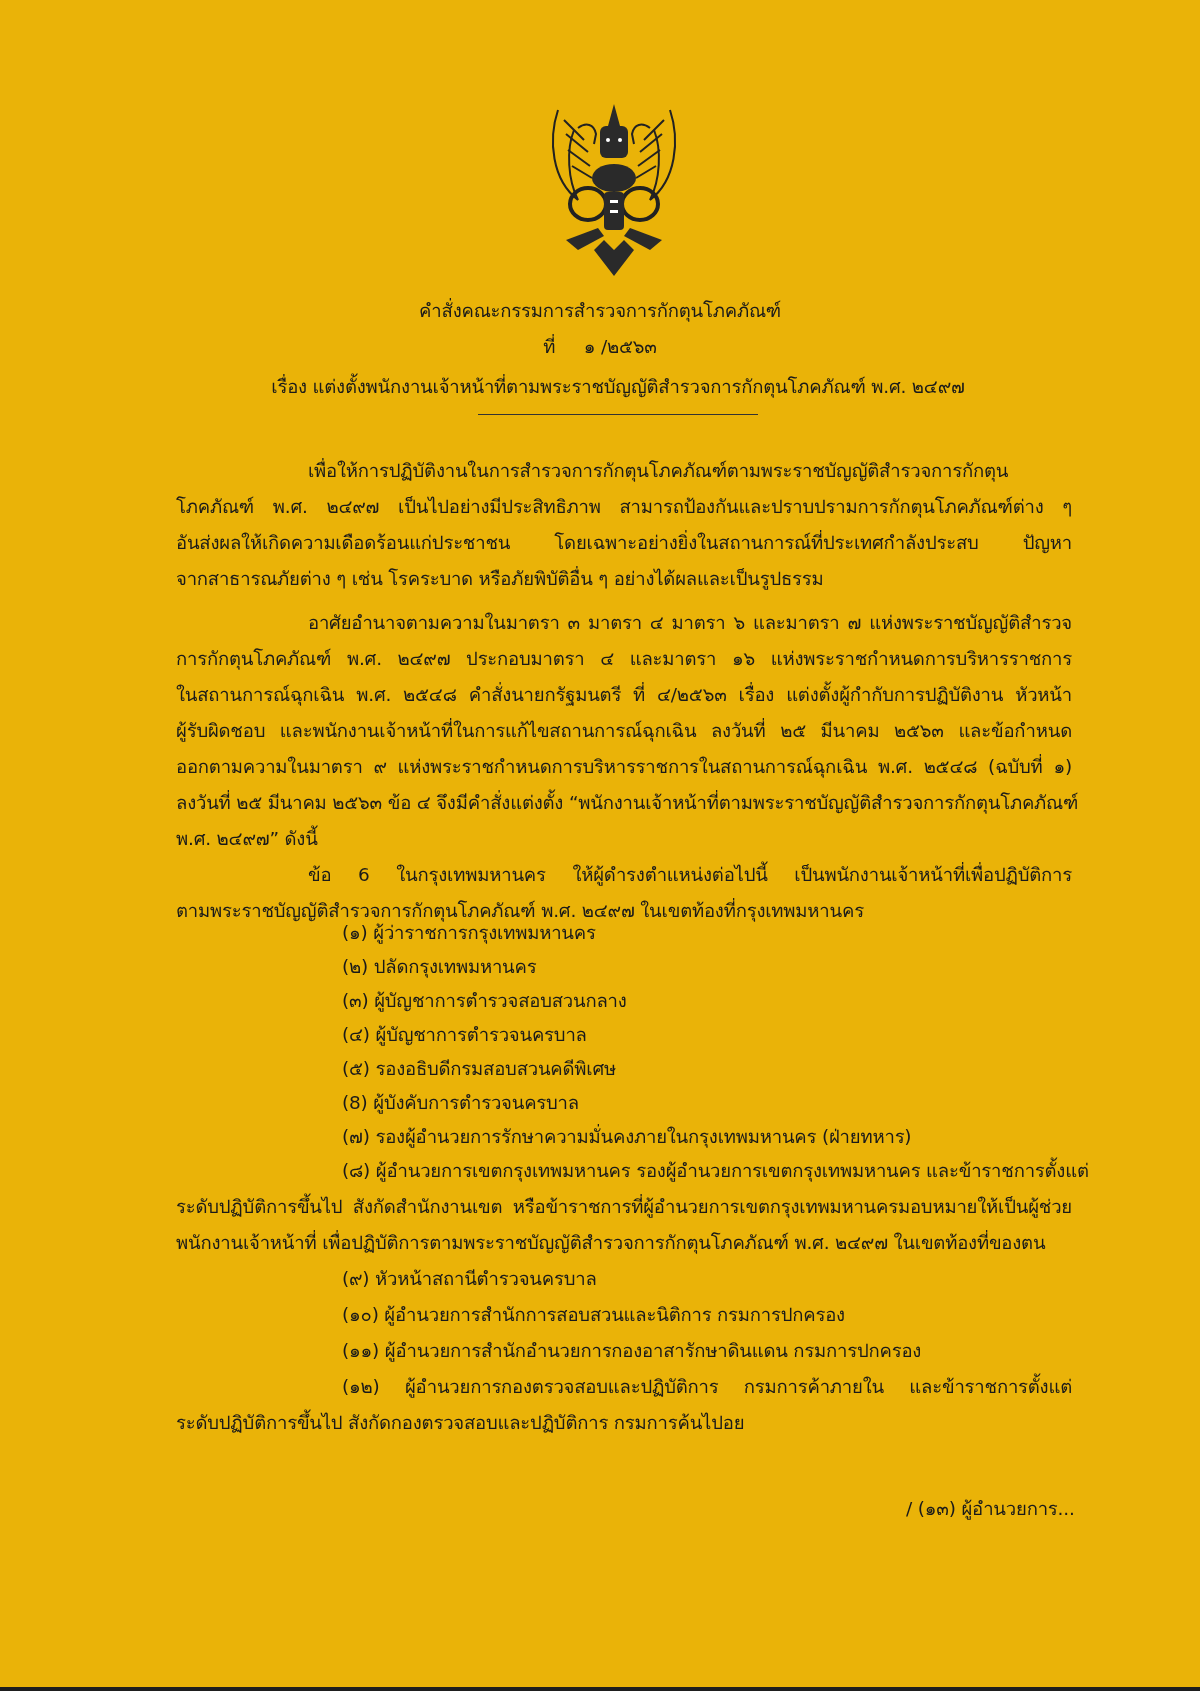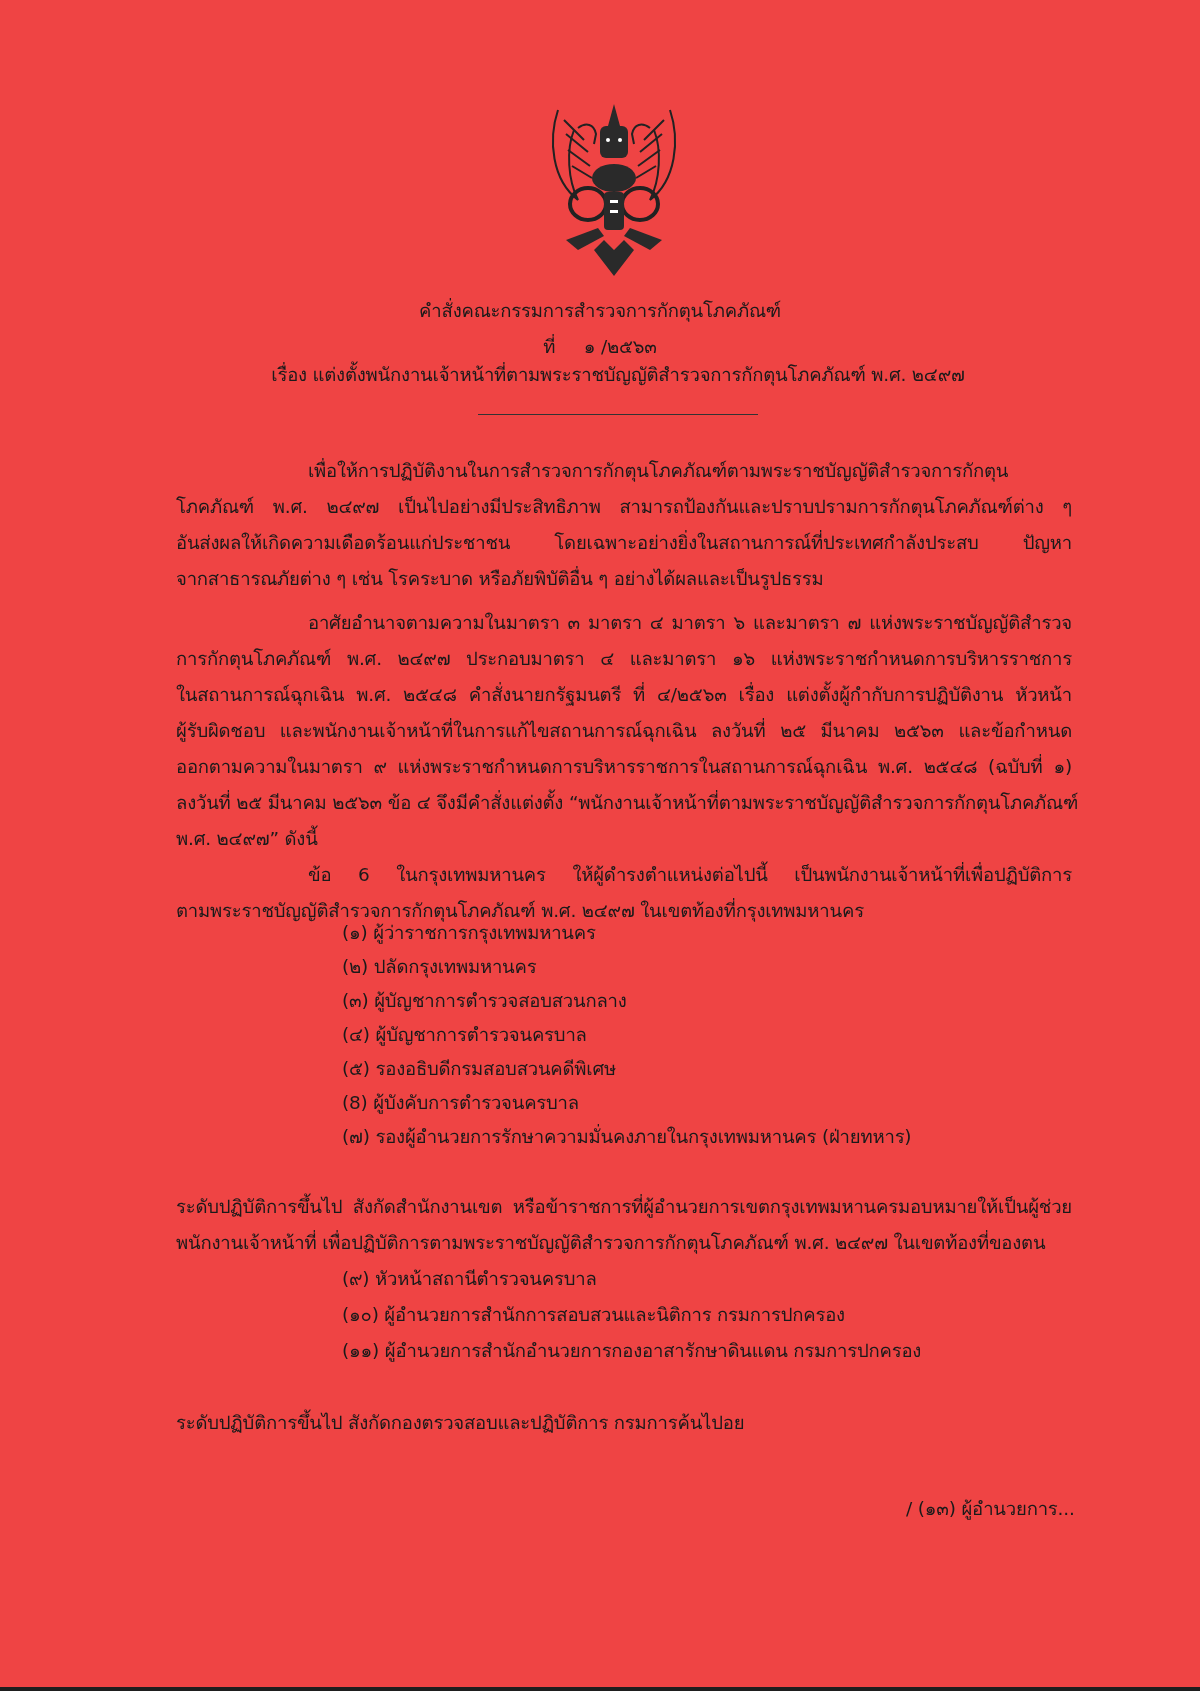--- a/index.html
+++ b/index.html
@@ -1,21 +1,21 @@
 <!DOCTYPE html>
 <html><head>
 <meta charset="utf-8">
 <style>
   html, body { margin: 0; padding: 0; background: #ffffff; }
   body {
     width: 1200px; height: 1691px; position: relative; overflow: hidden;
     font-family: "DejaVu Sans", "Liberation Sans", sans-serif;
     color: #1a1a1a;
   }
-  .page { position: absolute; inset: 0; background: #ef4444; }
+  .page { position: absolute; inset: 0; background: #eab308; }
   .bottom-bar { position: absolute; left: 0; right: 0; bottom: 0; height: 4px; background: #1e1e1e; }
   .emblem { position: absolute; left: 538px; top: 100px; width: 152px; height: 180px; }
   .line { position: absolute; white-space: nowrap; font-size: 18.5px; line-height: 26px; letter-spacing: -0.2px; }
   .center { left: 0; right: 0; text-align: center; }
   .divider { position: absolute; left: 478px; width: 280px; top: 414px; height: 0; border-top: 1.5px solid #333; }
   .justify { text-align: justify; text-align-last: justify; }
 </style>
 </head>
 <body>
 
@@ -44,21 +44,21 @@
     <g fill="#fff">
       <circle cx="70" cy="40" r="2"></circle>
         <circle cx="82" cy="40" r="2"></circle>
       <rect x="72" y="100" width="8" height="3"></rect>
         <rect x="72" y="110" width="8" height="3"></rect>
     </g>
   </svg>
 
   <div class="line center" style="top:298px;">คำสั่งคณะกรรมการสำรวจการกักตุนโภคภัณฑ์</div>
   <div class="line center" style="top:334px; white-space:pre;">ที่     ๑ /๒๕๖๓</div>
-  <div class="line center" style="top:362px;padding-left:36px;">เรื่อง  แต่งตั้งพนักงานเจ้าหน้าที่ตามพระราชบัญญัติสำรวจการกักตุนโภคภัณฑ์ พ.ศ. ๒๔๙๗</div>
+  <div class="line center" style="top:374px;padding-left:36px;">เรื่อง  แต่งตั้งพนักงานเจ้าหน้าที่ตามพระราชบัญญัติสำรวจการกักตุนโภคภัณฑ์ พ.ศ. ๒๔๙๗</div>
   <div class="divider"></div>
 
   <div class="line justify" style="top:458px; left:308px; width:764px;">เพื่อให้การปฏิบัติงานในการสำรวจการกักตุนโภคภัณฑ์ตามพระราชบัญญัติสำรวจการกักตุน</div>
   <div class="line justify" style="top:494px; left:176px; width:896px;">โภคภัณฑ์ พ.ศ. ๒๔๙๗ เป็นไปอย่างมีประสิทธิภาพ สามารถป้องกันและปราบปรามการกักตุนโภคภัณฑ์ต่าง ๆ</div>
   <div class="line justify" style="top:530px; left:176px; width:896px;">อันส่งผลให้เกิดความเดือดร้อนแก่ประชาชน โดยเฉพาะอย่างยิ่งในสถานการณ์ที่ประเทศกำลังประสบ ปัญหา</div>
   <div class="line" style="top:566px; left:176px;">จากสาธารณภัยต่าง ๆ เช่น โรคระบาด หรือภัยพิบัติอื่น ๆ อย่างได้ผลและเป็นรูปธรรม</div>
 
   <div class="line justify" style="top:610px; left:308px; width:764px;">อาศัยอำนาจตามความในมาตรา ๓ มาตรา ๔ มาตรา ๖ และมาตรา ๗ แห่งพระราชบัญญัติสำรวจ</div>
   <div class="line justify" style="top:646px; left:176px; width:896px;">การกักตุนโภคภัณฑ์ พ.ศ. ๒๔๙๗ ประกอบมาตรา ๔ และมาตรา ๑๖ แห่งพระราชกำหนดการบริหารราชการ</div>
   <div class="line justify" style="top:682px; left:176px; width:896px;">ในสถานการณ์ฉุกเฉิน พ.ศ. ๒๕๔๘ คำสั่งนายกรัฐมนตรี ที่ ๔/๒๕๖๓ เรื่อง แต่งตั้งผู้กำกับการปฏิบัติงาน หัวหน้า</div>
@@ -71,25 +71,27 @@
   <div class="line" style="top:898px; left:176px;">ตามพระราชบัญญัติสำรวจการกักตุนโภคภัณฑ์ พ.ศ. ๒๔๙๗ ในเขตท้องที่กรุงเทพมหานคร</div>
 
   <div class="line" style="top:920px; left:342px;">(๑) ผู้ว่าราชการกรุงเทพมหานคร</div>
   <div class="line" style="top:954px; left:342px;">(๒) ปลัดกรุงเทพมหานคร</div>
   <div class="line" style="top:988px; left:342px;">(๓) ผู้บัญชาการตำรวจสอบสวนกลาง</div>
   <div class="line" style="top:1022px; left:342px;">(๔) ผู้บัญชาการตำรวจนครบาล</div>
   <div class="line" style="top:1056px; left:342px;text-align:right;">(๕) รองอธิบดีกรมสอบสวนคดีพิเศษ</div>
   <div class="line" style="top:1090px; left:342px;">(8) ผู้บังคับการตำรวจนครบาล</div>
   <div class="line" style="top:1124px; left:342px;">(๗) รองผู้อำนวยการรักษาความมั่นคงภายในกรุงเทพมหานคร (ฝ่ายทหาร)</div>
 
+  <div class="line justify" style="top:1158px; left:342px; width:730px;">(๘) ผู้อำนวยการเขตกรุงเทพมหานคร รองผู้อำนวยการเขตกรุงเทพมหานคร และข้าราชการตั้งแต่</div>
   <div class="line justify" style="top:1194px; left:176px; width:896px;">ระดับปฏิบัติการขึ้นไป สังกัดสำนักงานเขต หรือข้าราชการที่ผู้อำนวยการเขตกรุงเทพมหานครมอบหมายให้เป็นผู้ช่วย</div>
   <div class="line" style="top:1230px; left:176px;">พนักงานเจ้าหน้าที่ เพื่อปฏิบัติการตามพระราชบัญญัติสำรวจการกักตุนโภคภัณฑ์ พ.ศ. ๒๔๙๗ ในเขตท้องที่ของตน</div>
 
   <div class="line" style="top:1266px; left:342px;">(๙) หัวหน้าสถานีตำรวจนครบาล</div>
   <div class="line" style="top:1302px; left:342px;">(๑๐) ผู้อำนวยการสำนักการสอบสวนและนิติการ กรมการปกครอง</div>
   <div class="line" style="top:1338px; left:342px;">(๑๑) ผู้อำนวยการสำนักอำนวยการกองอาสารักษาดินแดน กรมการปกครอง</div>
 
+  <div class="line justify" style="top:1374px; left:342px; width:730px;">(๑๒) ผู้อำนวยการกองตรวจสอบและปฏิบัติการ กรมการค้าภายใน และข้าราชการตั้งแต่</div>
   <div class="line" style="top:1410px; left:176px;">ระดับปฏิบัติการขึ้นไป สังกัดกองตรวจสอบและปฏิบัติการ กรมการค้นไปอย</div>
 
   <div class="line" style="top:1496px; left:906px;">/ (๑๓) ผู้อำนวยการ...</div>
 
   <div class="bottom-bar"></div>
 </div>
 
 </body></html>

